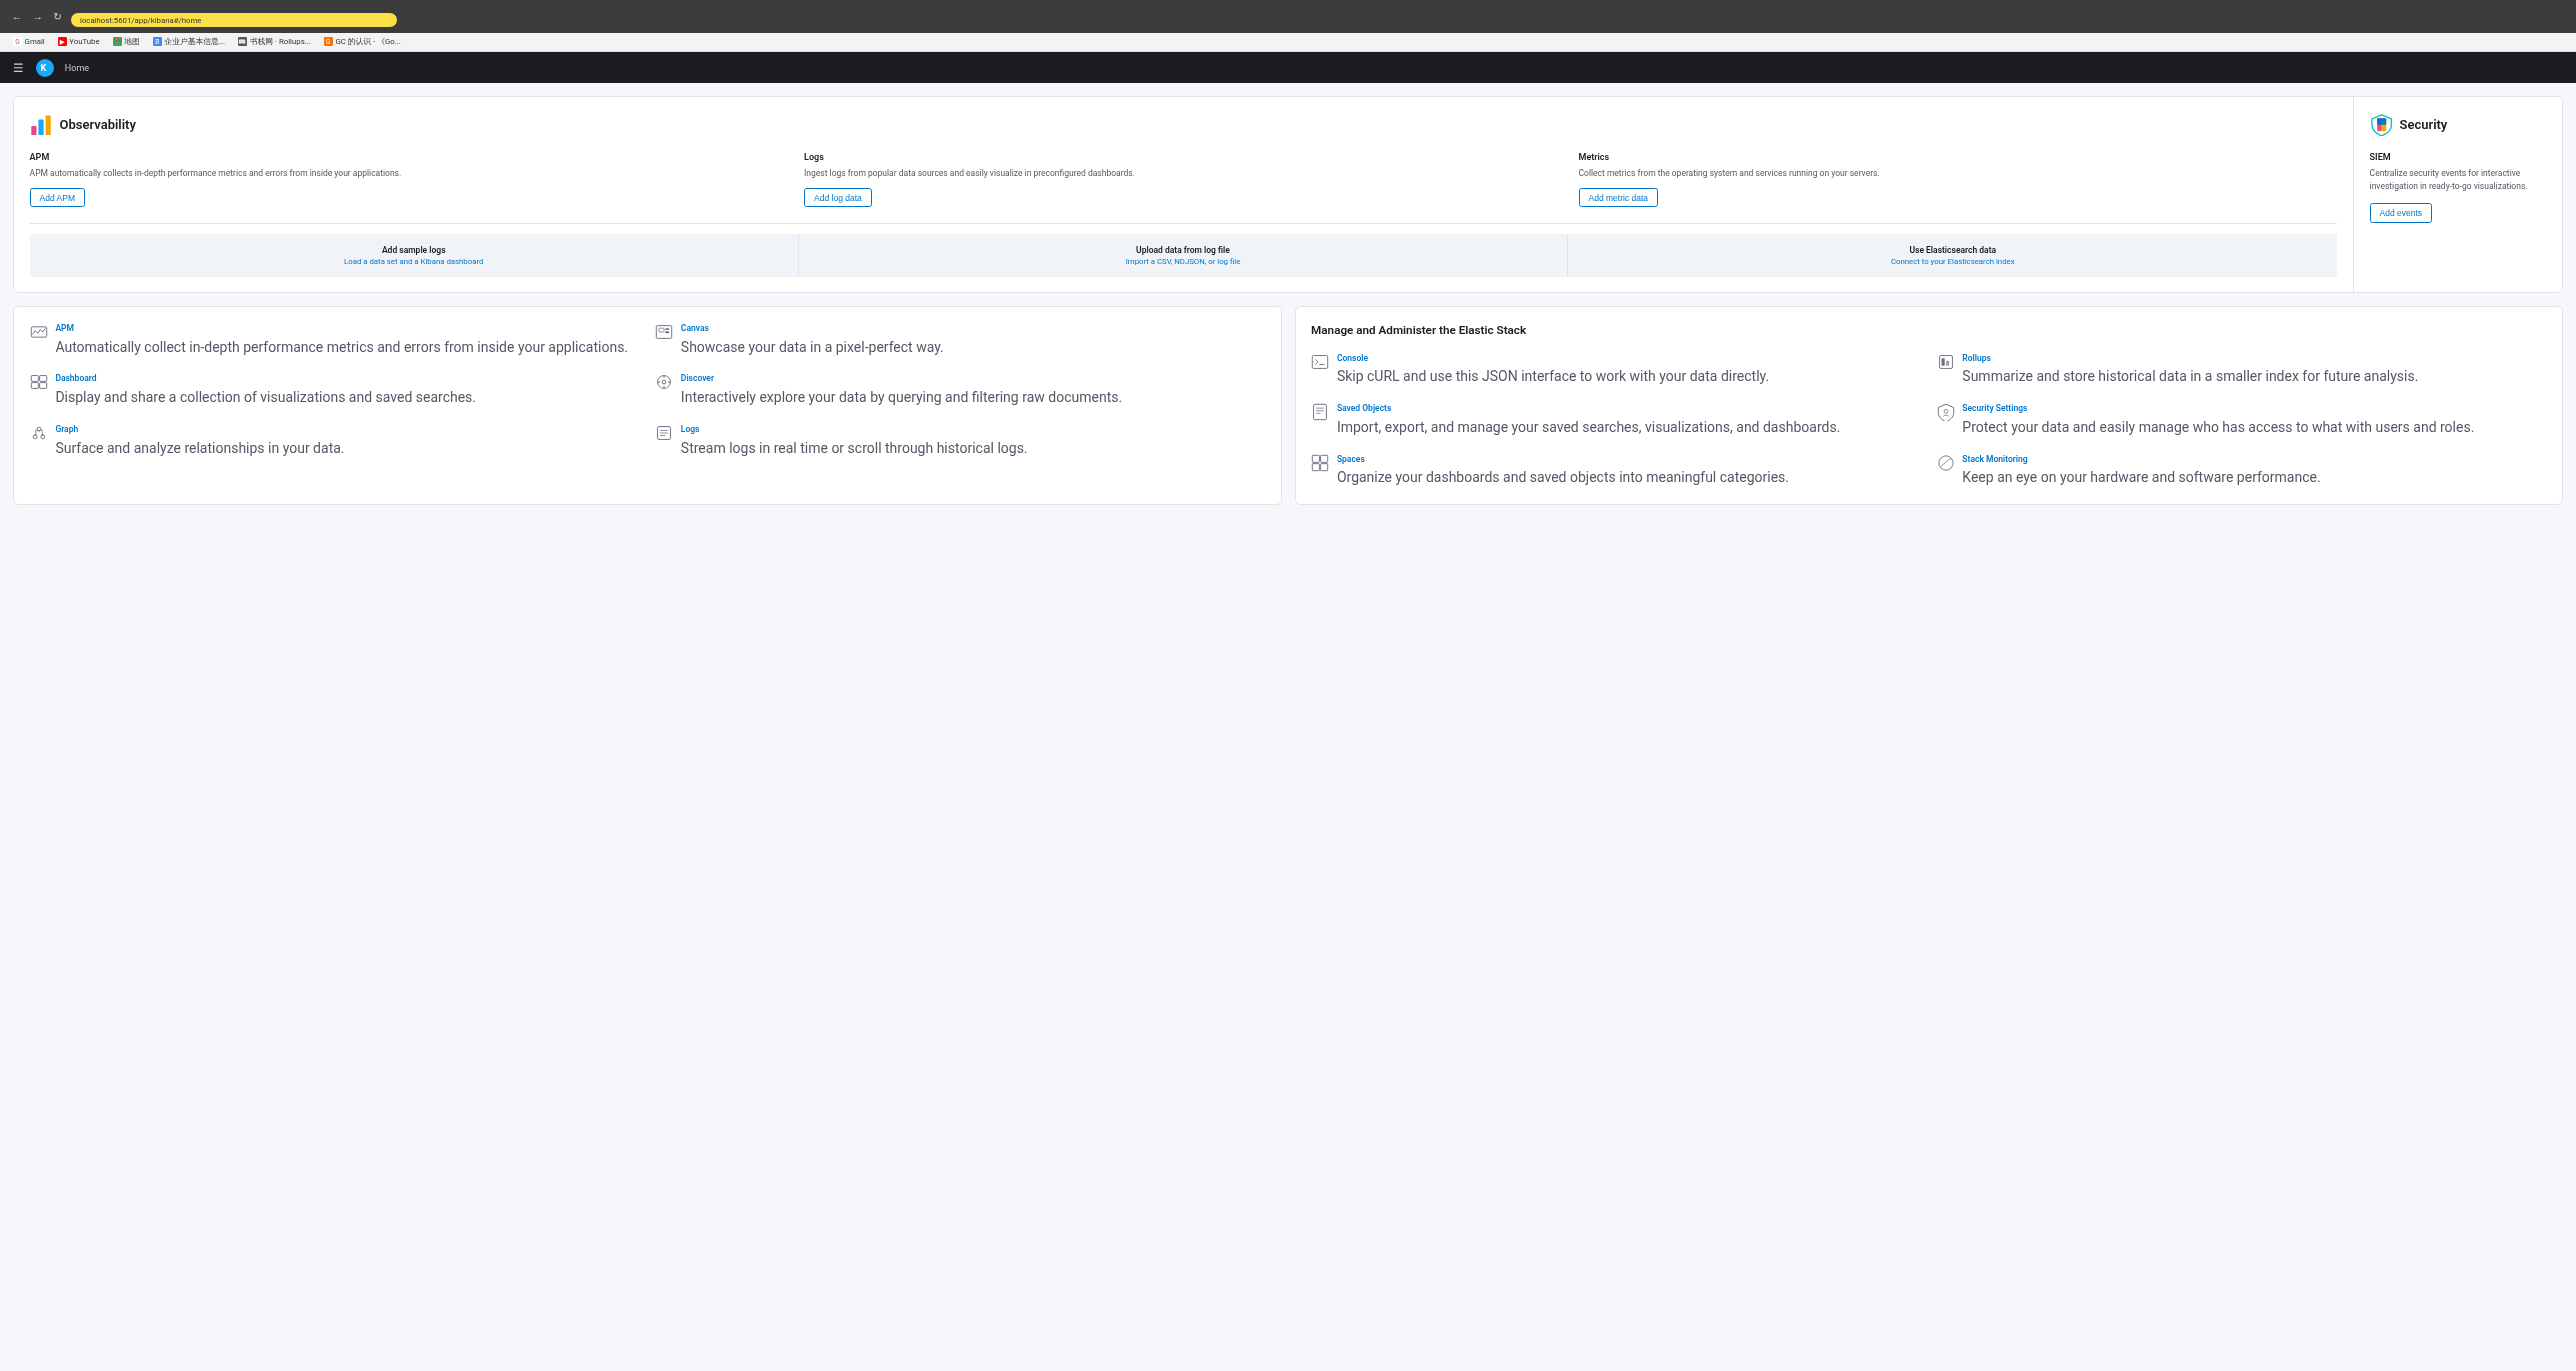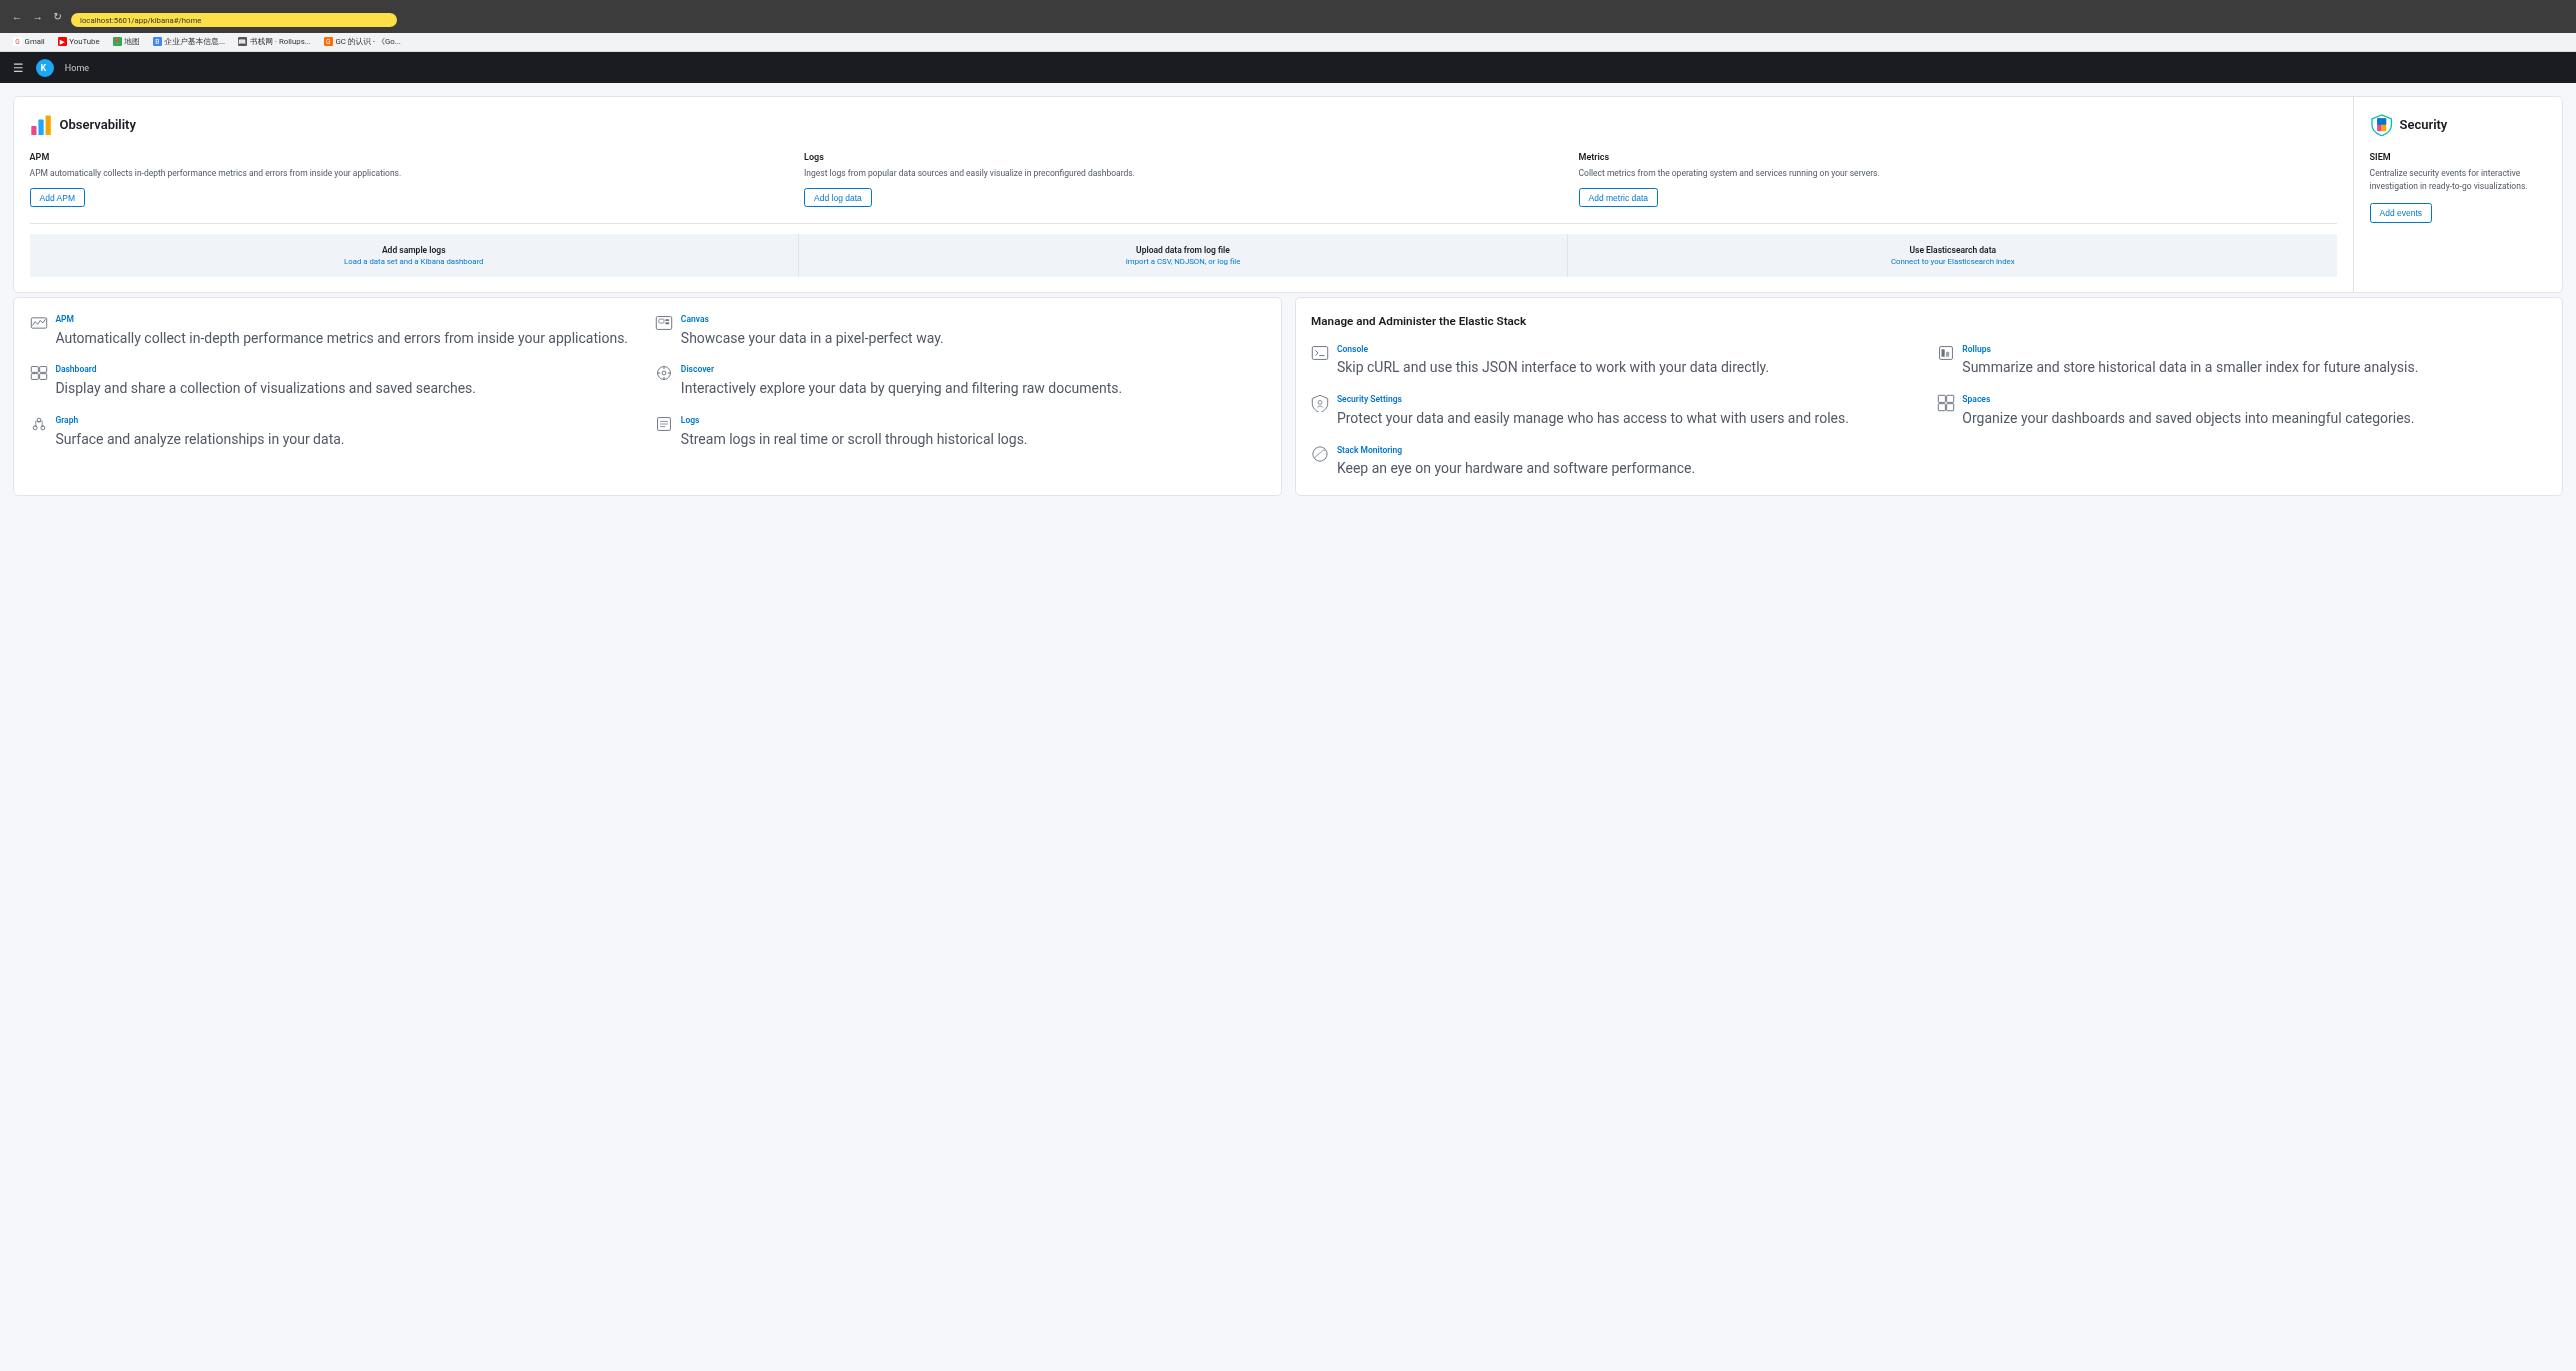--- a/index.html
+++ b/index.html
@@ -108,21 +108,21 @@
     }
 
     
     .top-section {
       display: grid;
       grid-template-columns: 1fr 208px;
       gap: 0;
       background: #fff;
       border-radius: 5.2px;
       border: 0.7px solid #e0e4ea;
-      margin-bottom: 4px;
+      margin-bottom: 13px;
     }
     .observability-panel {
       padding: 15.6px;
       border-right: 0.7px solid #e0e4ea;
     }
     .security-panel {
       padding: 15.6px;
     }
 
     .panel-title {
@@ -500,20 +500,32 @@
             <rect x="4" y="4" width="20" height="20" rx="2" stroke="#6b7280" stroke-width="1.5" fill="none"></rect>
             <rect x="7" y="8" width="5" height="12" fill="#6b7280" rx="1"></rect>
             <rect x="14" y="12" width="5" height="8" fill="#9ca3af" rx="1"></rect>
           </svg>
           <div class="feature-item-content">
             <h4>Rollups</h4>
             <p>Summarize and store historical data in a smaller index for future analysis.</p>
           </div>
         </div>
 
+        <div class="feature-item">
+          <svg class="feature-item-icon" viewBox="0 0 28 28" fill="none">
+            <rect x="4" y="2" width="20" height="24" rx="2" stroke="#6b7280" stroke-width="1.5" fill="none"></rect>
+            <path d="M8 8 L20 8" stroke="#6b7280" stroke-width="1.2"></path>
+            <path d="M8 12 L20 12" stroke="#6b7280" stroke-width="1.2"></path>
+            <path d="M8 16 L15 16" stroke="#6b7280" stroke-width="1.2"></path>
+          </svg>
+          <div class="feature-item-content">
+            <h4>Saved Objects</h4>
+            <p>Import, export, and manage your saved searches, visualizations, and dashboards.</p>
+          </div>
+        </div>
 
         <div class="feature-item">
           <svg class="feature-item-icon" viewBox="0 0 28 28" fill="none">
             <path d="M14 2 L26 7 L26 15 C26 22 20 27 14 29 C8 27 2 22 2 15 L2 7 Z" stroke="#6b7280" stroke-width="1.5" fill="none"></path>
             <circle cx="14" cy="13" r="3" stroke="#6b7280" stroke-width="1.2" fill="none"></circle>
             <path d="M10 21 C10 18 18 18 18 21" stroke="#6b7280" stroke-width="1.2" fill="none"></path>
           </svg>
           <div class="feature-item-content">
             <h4>Security Settings</h4>
             <p>Protect your data and easily manage who has access to what with users and roles.</p>

